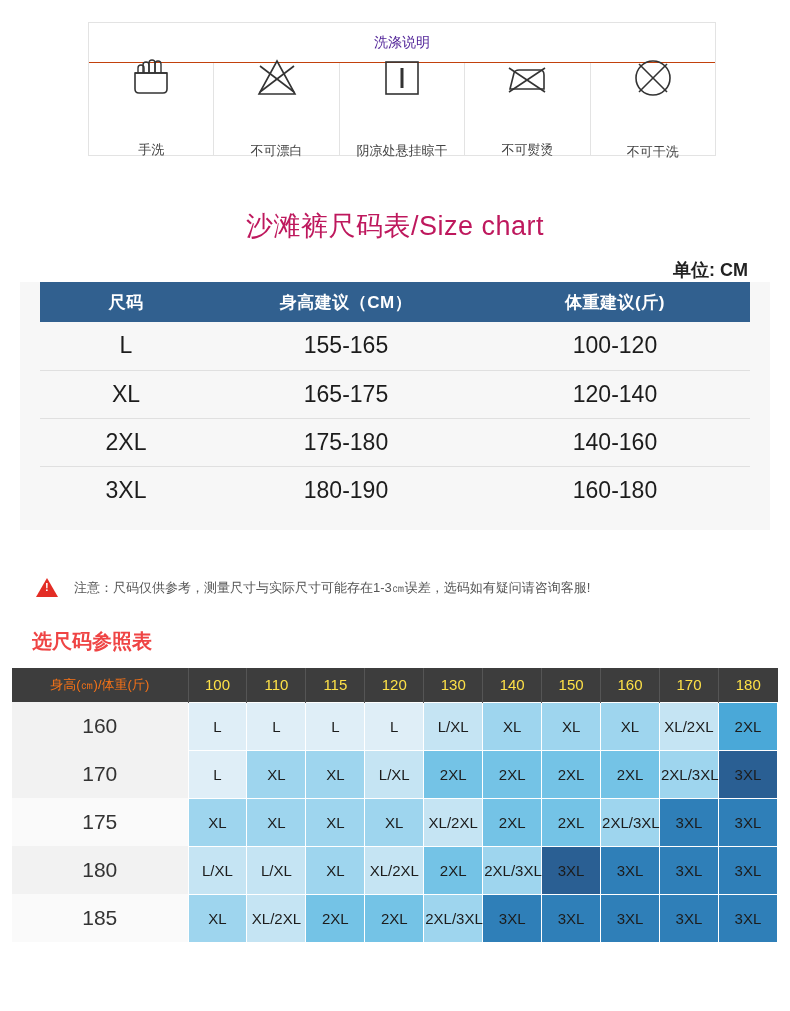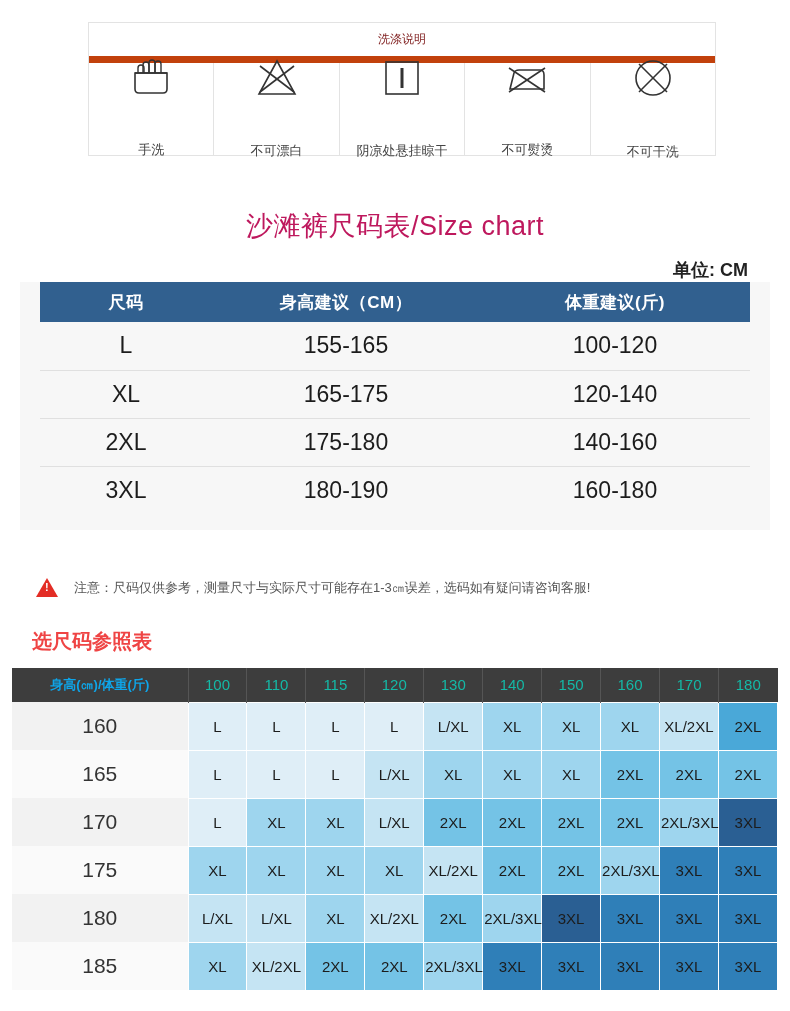--- a/index.html
+++ b/index.html
@@ -19,23 +19,23 @@
   
   .wash-wrap {
     position: absolute;
     left: 88px; top: 22px;
     width: 628px;
     border: 1px solid #e3e3e3;
   }
   .wash-title {
     height: 40px;
     display: flex; align-items: center; justify-content: center;
-    font-size: 12px;
-    color: #7f1d1d;
-    border-bottom: 7px solid #c2410c;
+    font-size: 14px;
+    color: #4c1d95;
+    border-bottom: 1px solid #c2410c;
   }
   .wash-icons {
     display: flex;
   }
   .wash-cell {
     flex: 1 1 0;
     height: 92px;
     display: flex;
     flex-direction: column;
     align-items: center;
@@ -147,30 +147,30 @@
     left: 12px; top: 668px;
     width: 766px;
   }
   table.ref-table {
     width: 766px;
     border-collapse: collapse;
     table-layout: fixed;
   }
   table.ref-table th.corner {
     background: #3d3d3d;
-    color: #0ea5e9;
+    color: #f97316;
     font-size: 13px;
-    font-weight: bold;
+    font-weight: normal;
     height: 34px;
     width: 176px;
     text-align: center;
   }
   table.ref-table th.colh {
     background: #3d3d3d;
-    color: #14b8a6;
+    color: #fde047;
     font-size: 15px;
     font-weight: normal;
     height: 34px;
     text-align: center;
     border-left: 1px solid #555;
   }
   table.ref-table td.rowh {
     width: 176px;
     height: 48px;
     text-align: center;
@@ -333,33 +333,20 @@
           <td class="cell t1">L</td>
           <td class="cell t1">L</td>
           <td class="cell t1">L</td>
           <td class="cell t2">L/XL</td>
           <td class="cell t3">XL</td>
           <td class="cell t3">XL</td>
           <td class="cell t3">XL</td>
           <td class="cell t2 xsmall">XL/2XL</td>
           <td class="cell t5">2XL</td>
         </tr>
-        <tr class="alt">
-          <td class="rowh">165</td>
-          <td class="cell t1">L</td>
-          <td class="cell t1">L</td>
-          <td class="cell t1">L</td>
-          <td class="cell t2">L/XL</td>
-          <td class="cell t3">XL</td>
-          <td class="cell t3">XL</td>
-          <td class="cell t3">XL</td>
-          <td class="cell t4">2XL</td>
-          <td class="cell t4">2XL</td>
-          <td class="cell t4">2XL</td>
-        </tr>
         <tr>
           <td class="rowh">170</td>
           <td class="cell t1">L</td>
           <td class="cell t3">XL</td>
           <td class="cell t3">XL</td>
           <td class="cell t2">L/XL</td>
           <td class="cell t4">2XL</td>
           <td class="cell t4">2XL</td>
           <td class="cell t4">2XL</td>
           <td class="cell t4">2XL</td>

